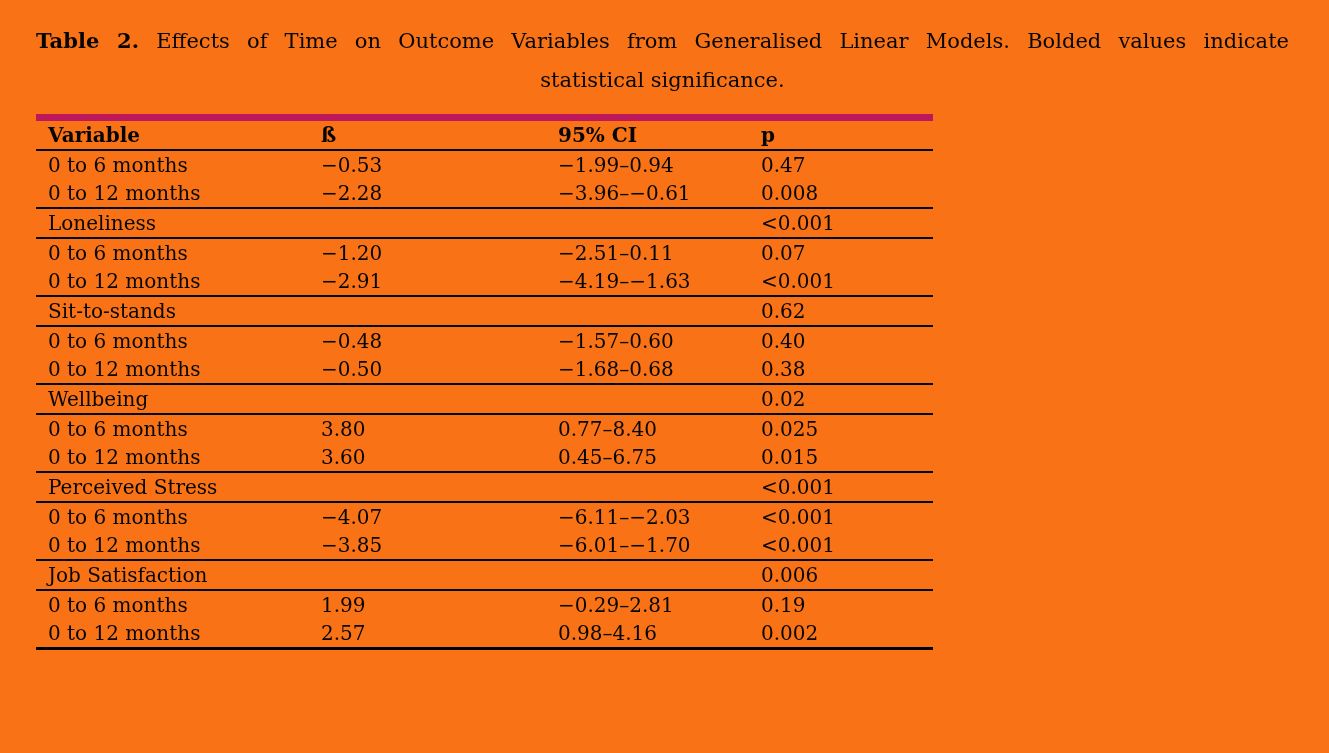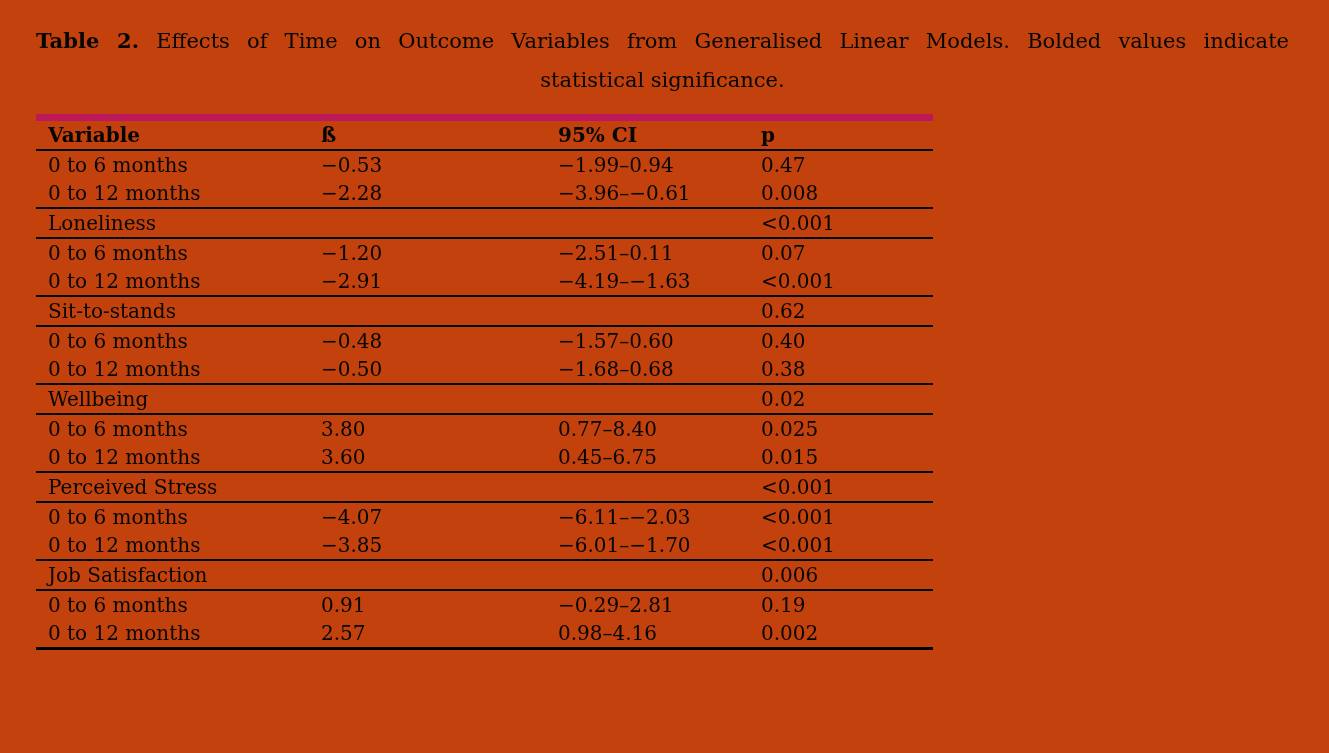--- a/index.html
+++ b/index.html
@@ -5,21 +5,21 @@
   html, body {
     margin: 0;
     background: #ffffff;
     color: #000000;
     font-family: "DejaVu Serif", "Liberation Serif", serif;
   }
   .page {
     position: relative;
     width: 1329px;
     height: 753px;
-    background: #c2410c;
+    background: #f97316;
     overflow: hidden;
     box-sizing: border-box;
     padding: 21px 40px 0 36px;
   }
   .caption {
     font-size: 21px;
     line-height: 39px;
     color: #060606;
   }
   .caption .line1 {
@@ -175,21 +175,21 @@
       </tr>
 
       <tr class="rule">
         <td>Job Satisfaction</td>
         <td></td>
         <td></td>
         <td class="b">0.006</td>
       </tr>
       <tr>
         <td>0 to 6 months</td>
-        <td>0.91</td>
+        <td>1.99</td>
         <td>−0.29–2.81</td>
         <td>0.19</td>
       </tr>
       <tr>
         <td>0 to 12 months</td>
         <td>2.57</td>
         <td>0.98–4.16</td>
         <td class="b">0.002</td>
       </tr>
 

